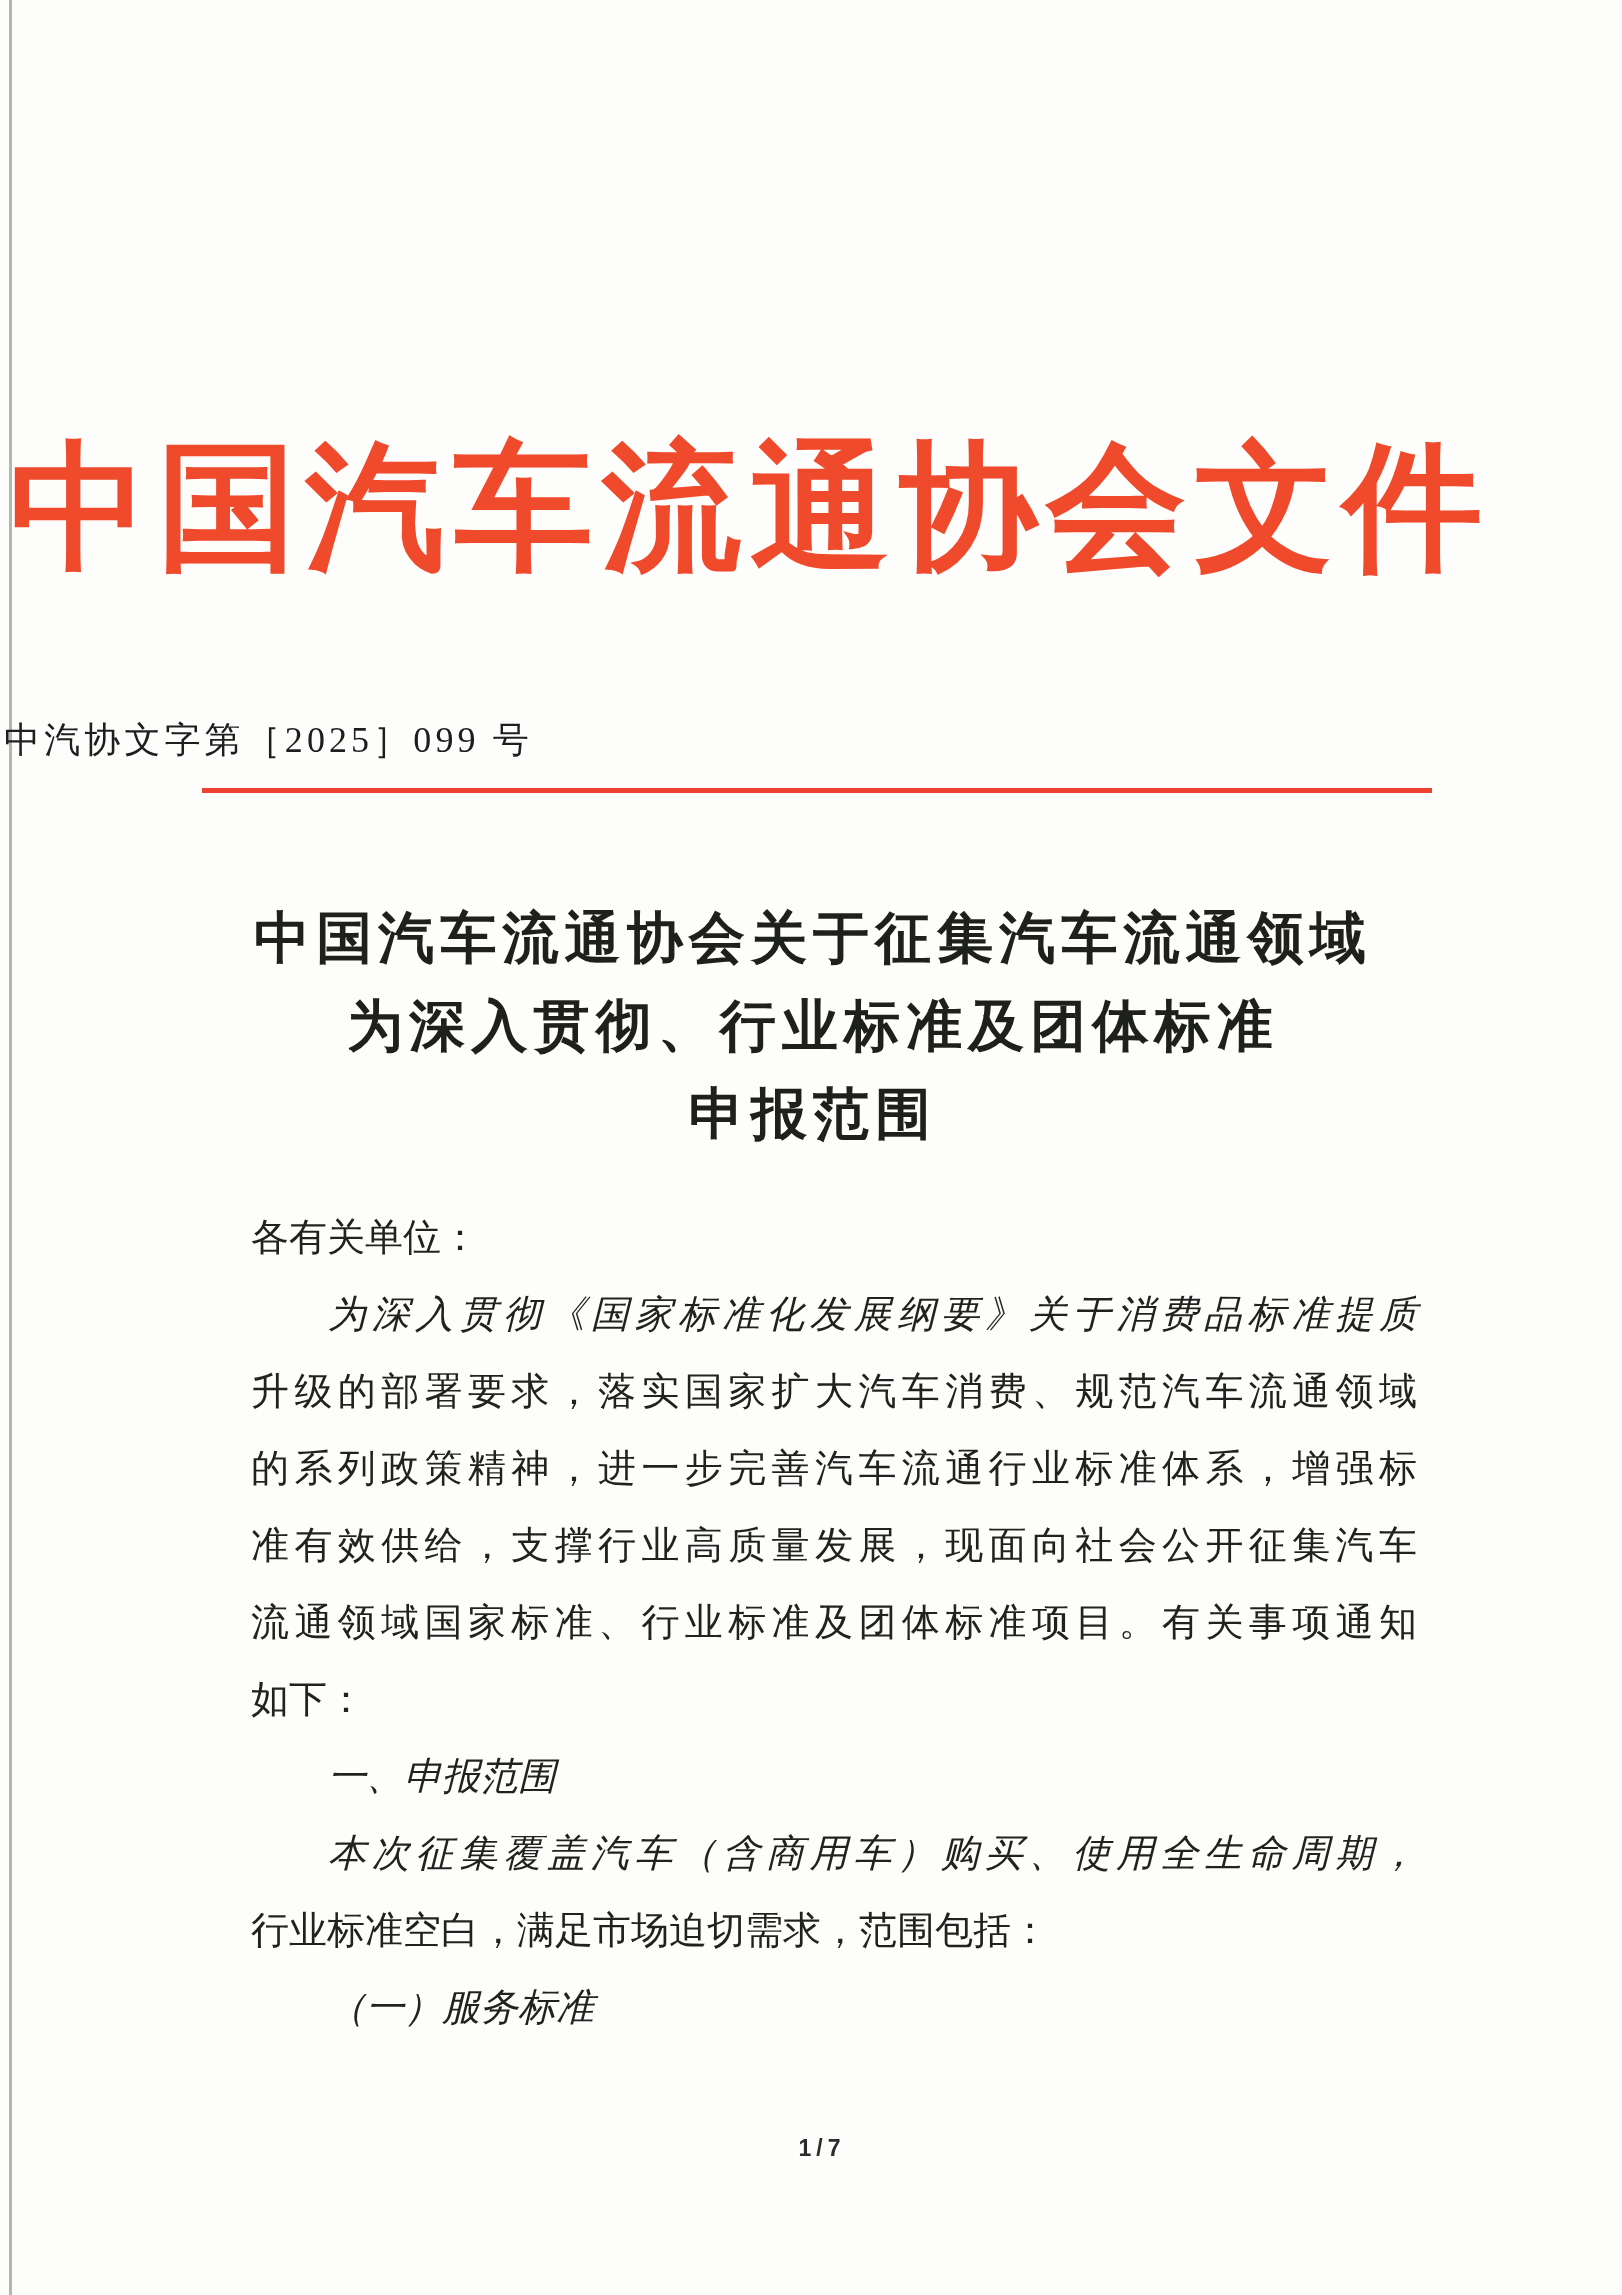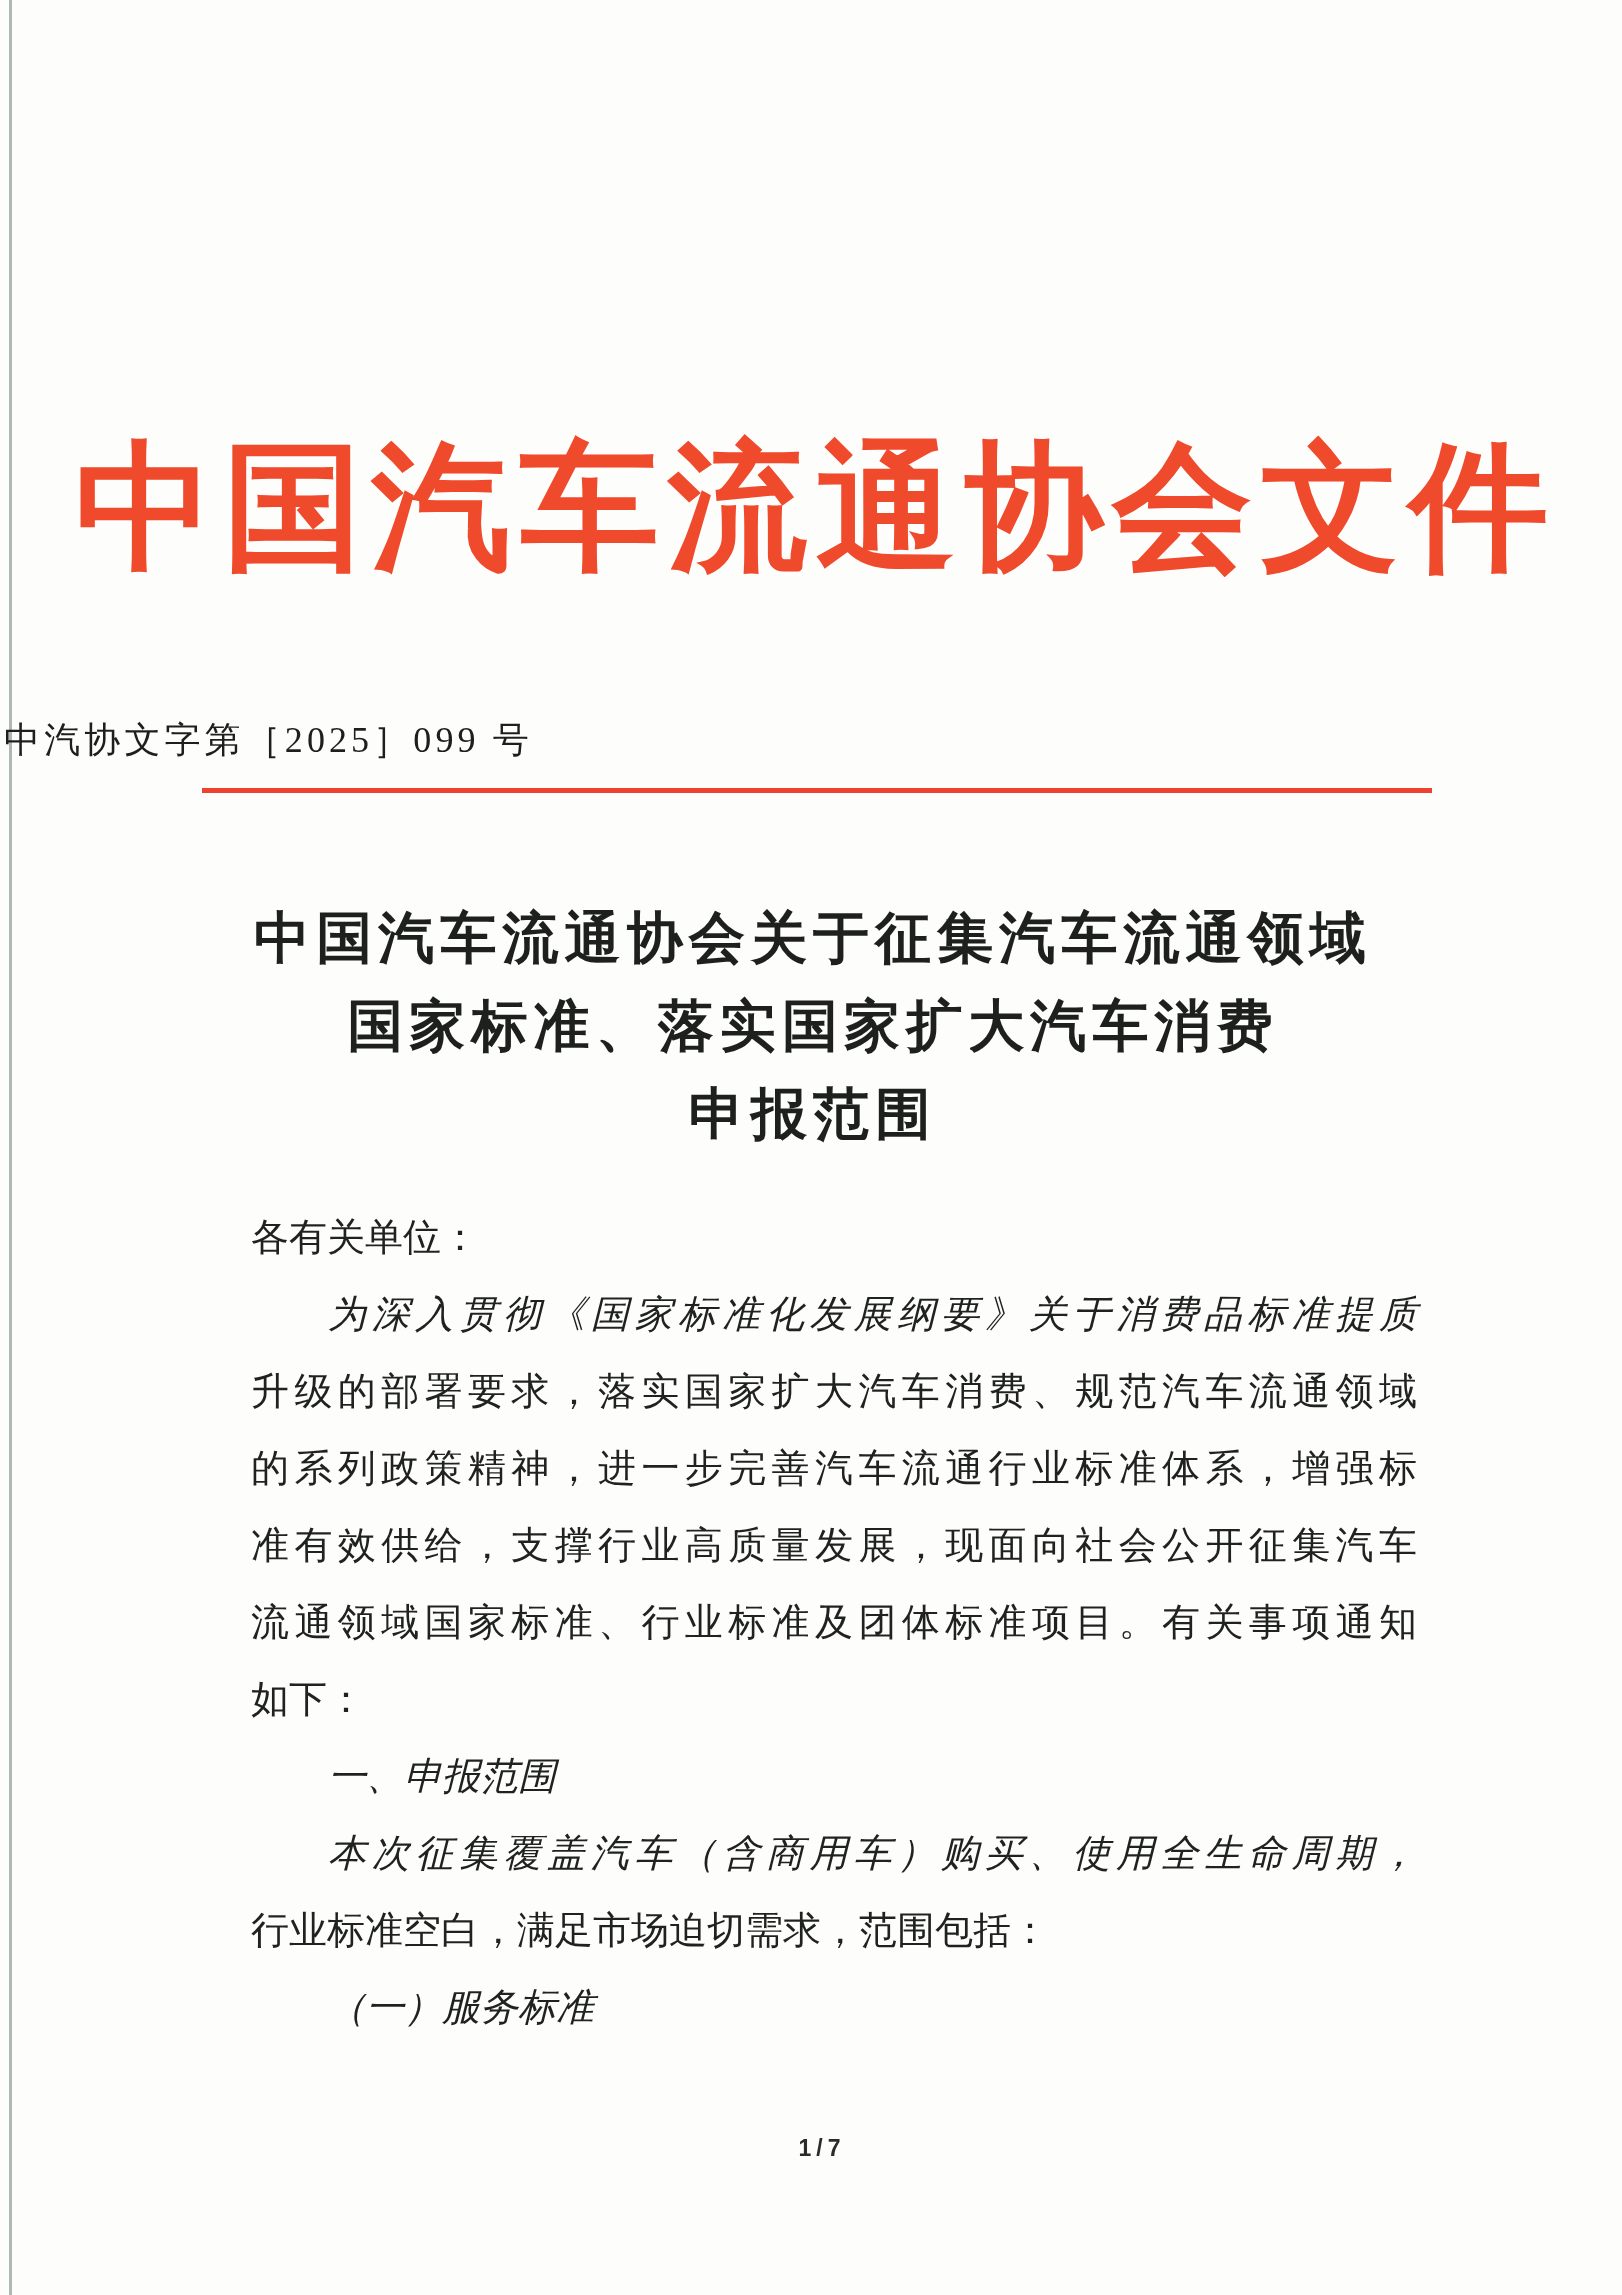--- a/index.html
+++ b/index.html
@@ -24,21 +24,21 @@
     width: 3.1px;
     height: 100%;
     background: #a2aba7;
     opacity: 0.85;
   }
   .letterhead {
     position: absolute;
     top: 432px;
     left: 0;
     width: 100%;
-    text-align: center;
+    text-align: left;
     font-size: 139px;
     line-height: 153px;
     font-weight: bold;
     letter-spacing: 9.2px;
     padding-left: 9.2px;
     box-sizing: border-box;
     color: #f04a2c;
     font-family: "Liberation Serif", serif;
     white-space: nowrap;
   }
@@ -126,21 +126,21 @@
   <div class="edge-line"></div>
 
   <div class="letterhead">中国汽车流通协会文件</div>
 
   <div class="doc-number">中汽协文字第［2025］099 号</div>
 
   <div class="red-rule"></div>
 
   <div class="headline">
     <div>中国汽车流通协会关于征集汽车流通领域</div>
-    <div>国家标准、落实国家扩大汽车消费</div>
+    <div>为深入贯彻、行业标准及团体标准</div>
     <div>申报范围</div>
   </div>
 
   <div class="body-block">
       <div class="body-line">各有关单位：</div>
       <div class="body-line justify indent">为深入贯彻《国家标准化发展纲要》关于消费品标准提质</div>
       <div class="body-line justify">升级的部署要求，落实国家扩大汽车消费、规范汽车流通领域</div>
       <div class="body-line justify">的系列政策精神，进一步完善汽车流通行业标准体系，增强标</div>
       <div class="body-line justify">准有效供给，支撑行业高质量发展，现面向社会公开征集汽车</div>
       <div class="body-line justify">流通领域国家标准、行业标准及团体标准项目。有关事项通知</div>

